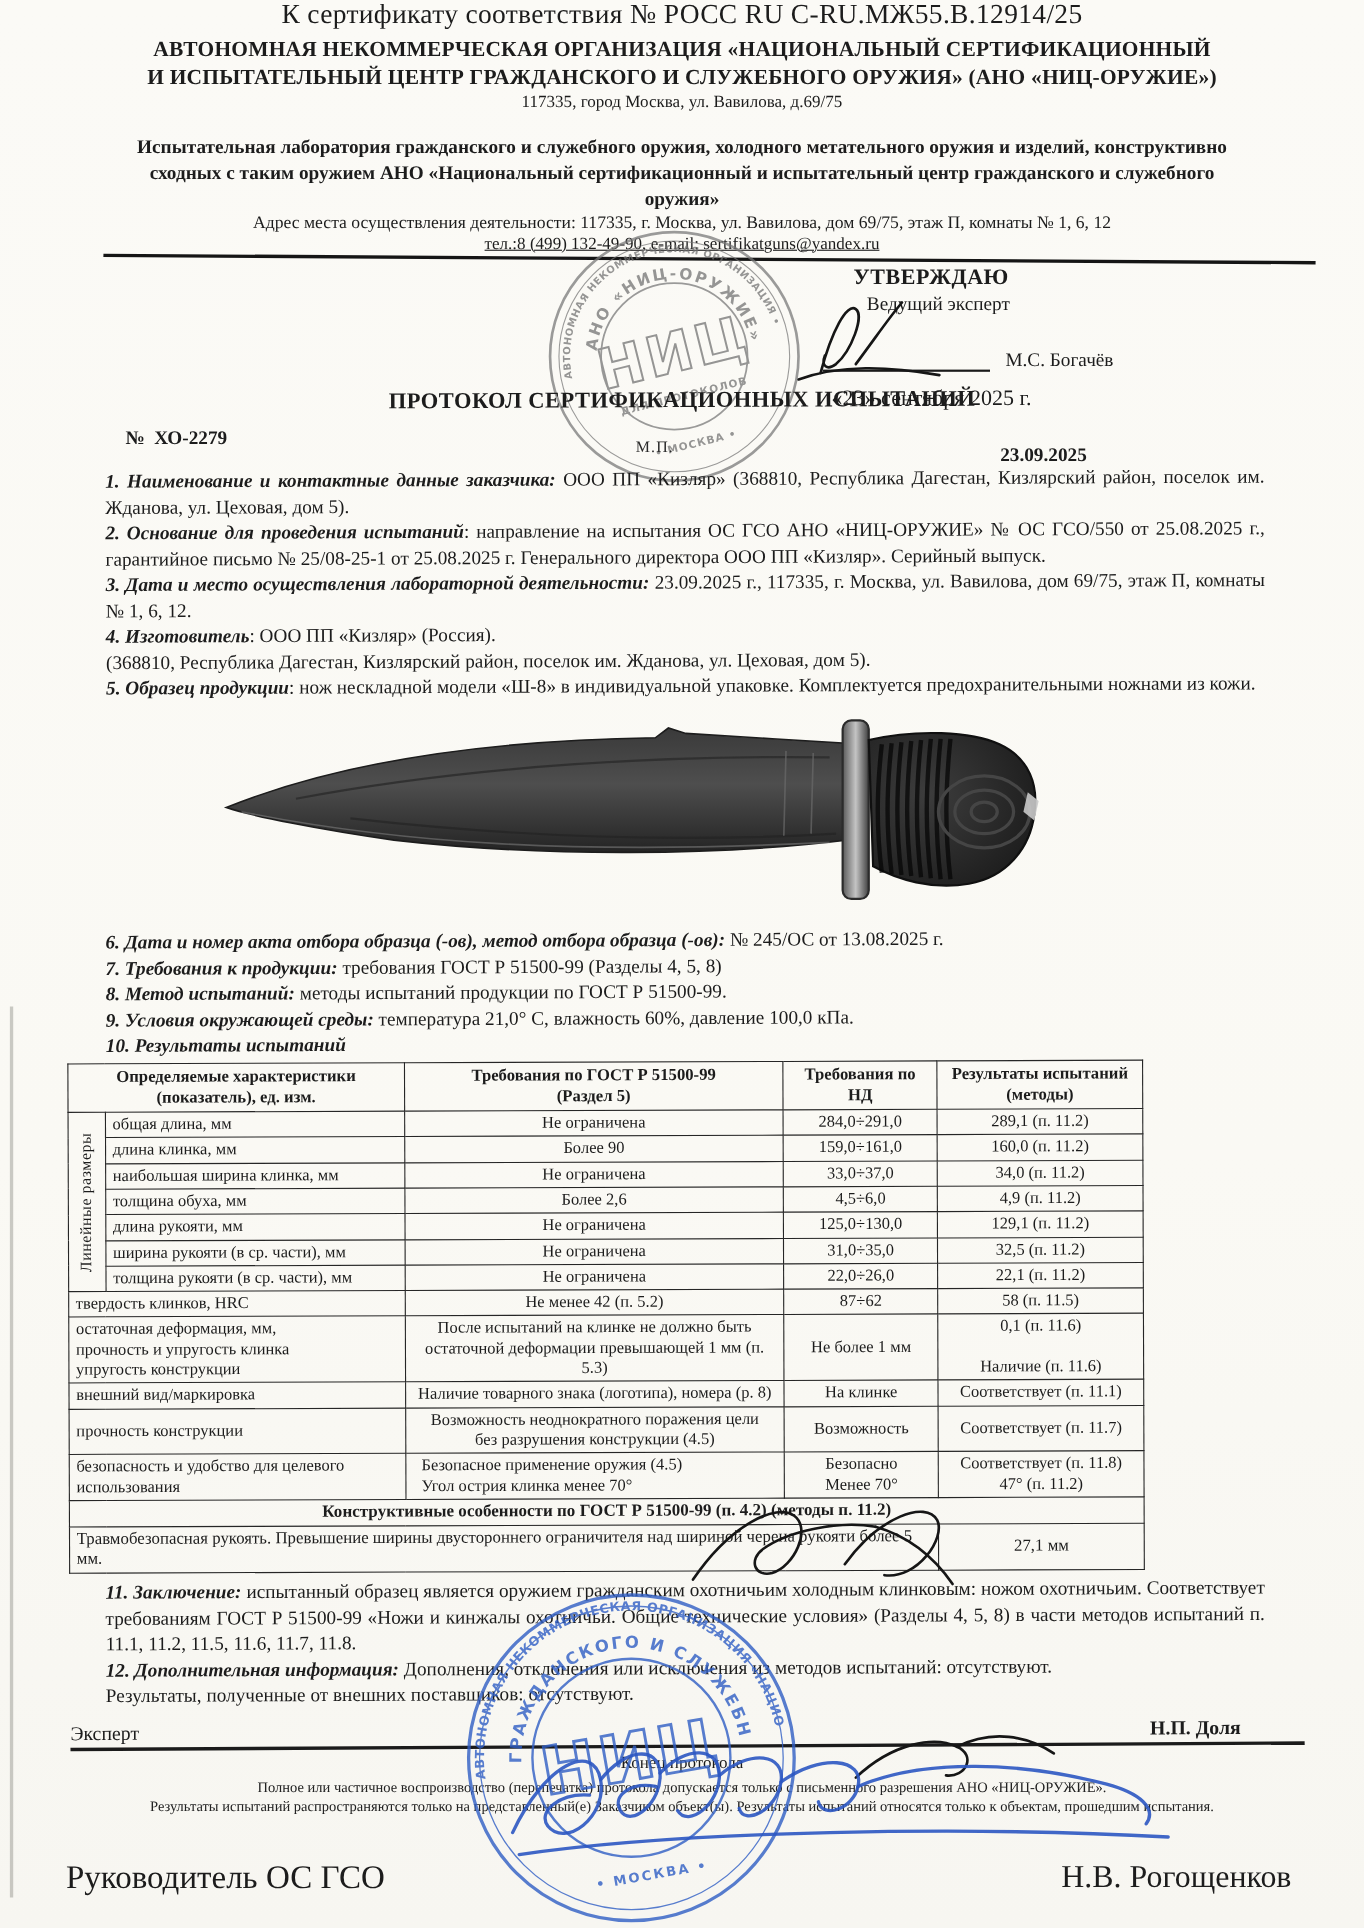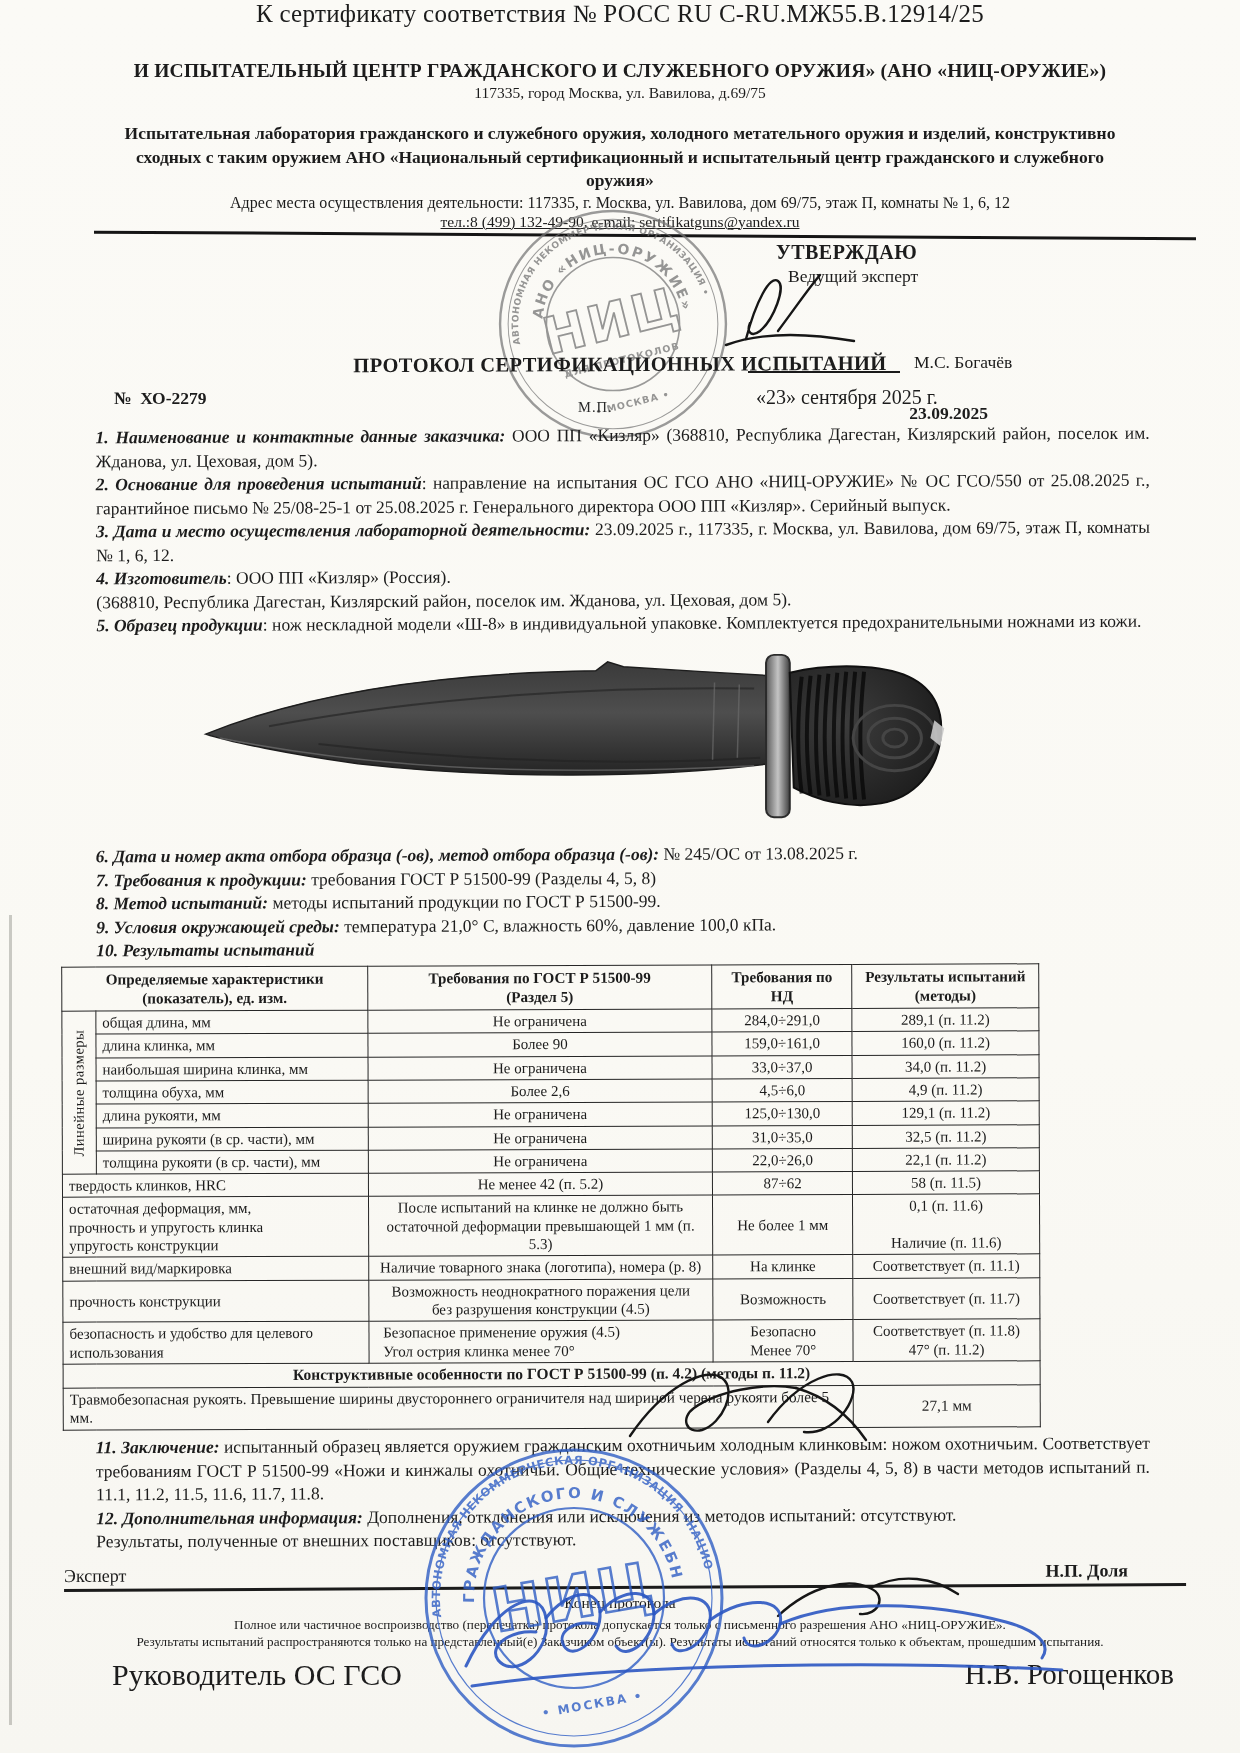--- a/index.html
+++ b/index.html
@@ -16,21 +16,21 @@
   .activity{text-align:center;font-size:16px;margin-top:1px;}
   .contact{text-align:center;font-size:15.5px;margin-top:1px;text-decoration:underline;text-decoration-thickness:1px;}
   .divider{margin:3px 44px 0 94px;border:none;border-top:3.5px solid #151515;transform:rotate(.35deg);}
   .approve-zone{position:relative;height:112px;}
   .approve-block{position:absolute;left:748px;top:4px;width:380px;}
   .approve-label{font-weight:bold;font-size:20px;margin-left:28px;letter-spacing:.5px;}
   .approve-role{font-size:17.5px;margin-left:40px;margin-top:2px;}
   .sig1{position:absolute;left:-36px;top:26px;}
   .sigrow{margin-top:30px;display:flex;align-items:flex-end;}
   .sline{display:inline-block;width:152px;border-bottom:2.5px solid #1a1a1a;height:16px;}
-  .aname{font-size:17.5px;margin-left:14px;margin-top:35px;}
+  .aname{font-size:17.5px;margin-left:14px;}
   .approve-date{font-size:20px;margin-left:8px;margin-top:13px;}
   .stamp-wrap{position:absolute;left:492px;top:-34px;width:242px;height:242px;}
   .stamp-wrap svg{opacity:.72;}
   .st-g circle{fill:none;stroke:#767676;stroke-width:2.4px;}
   .st-g circle.thin{stroke-width:1px;}
   .st-g circle.mid{stroke-width:1.6px;}
   .st-ring{font-family:"DejaVu Sans",sans-serif;font-size:9px;font-weight:bold;fill:#6f6f6f;letter-spacing:.5px;}
   .st-mid{font-family:"DejaVu Sans",sans-serif;font-size:14px;font-weight:bold;fill:#6f6f6f;letter-spacing:2px;}
   .st-center{font-family:"DejaVu Sans",sans-serif;font-size:50px;font-weight:bold;fill:none;stroke:#6f6f6f;stroke-width:1.8px;text-anchor:middle;letter-spacing:3px;}
   .st-small{font-family:"DejaVu Sans",sans-serif;font-size:9.5px;font-weight:bold;fill:#6f6f6f;text-anchor:middle;letter-spacing:1px;}
@@ -55,21 +55,21 @@
   td.r9res{vertical-align:top;}
   td.feat-h{font-weight:bold;text-align:center;font-size:15.5px;padding:2px;}
   td.feat-t{text-align:left;font-size:15.3px;}
   td.feat-v{text-align:center;font-size:15.3px;}
   .conclusion{margin-top:5px;}
   .expert-row{margin:12px 54px 0 64px;display:flex;justify-content:space-between;align-items:flex-end;border-bottom:3px solid #1b1b1b;padding-bottom:2px;transform:rotate(-.3deg);}
   .expert-label{font-size:18px;font-weight:400;}
   .expert-name{font-size:18px;font-weight:bold;margin-right:58px;}
   .end-note{text-align:center;font-size:15.5px;margin-top:5px;}
   .fineprint{text-align:center;font-size:13.2px;line-height:17px;margin-top:4px;color:#222;}
-  .footer-row{display:flex;justify-content:space-between;padding:8px 66px 0 112px;}
+  .footer-row{display:flex;justify-content:space-between;padding:8px 66px 0 60px;margin-top:32px;}
   .head-label{font-size:30px;}
   .head-name{font-size:29px;}
   .overlay{position:absolute;pointer-events:none;}
   .stamp-bottom-wrap svg{opacity:.8;}
   .sb-g circle{fill:none;stroke:#2f5ec5;stroke-width:3px;}
   .sb-g circle.thin{stroke-width:1.2px;}
   .sb-g circle.mid{stroke-width:2.2px;}
   .sb-ring{font-family:"DejaVu Sans",sans-serif;font-size:11.5px;font-weight:bold;fill:#2f5ec5;letter-spacing:.5px;}
   .sb-mid{font-family:"DejaVu Sans",sans-serif;font-size:15px;font-weight:bold;fill:#2f5ec5;letter-spacing:2px;}
   .sb-center{font-family:"DejaVu Sans",sans-serif;font-size:60px;font-weight:bold;fill:none;stroke:#2f5ec5;stroke-width:2.6px;text-anchor:middle;letter-spacing:3px;}
@@ -79,21 +79,21 @@
   .scan-edge{position:absolute;left:9px;top:915px;width:3px;height:810px;background:#8f8d88;opacity:.45;}
 </style>
 </head>
 <body>
 
 <div class="page">
 
   <div class="cert-line">К сертификату соответствия № РОСС RU C-RU.МЖ55.В.12914/25</div>
 
   <div class="org-name">
-    <br>
+    <span>АВТОНОМНАЯ НЕКОММЕРЧЕСКАЯ ОРГАНИЗАЦИЯ «НАЦИОНАЛЬНЫЙ СЕРТИФИКАЦИОННЫЙ</span><br>
     <span>И ИСПЫТАТЕЛЬНЫЙ ЦЕНТР ГРАЖДАНСКОГО И СЛУЖЕБНОГО ОРУЖИЯ» (АНО «НИЦ-ОРУЖИЕ»)</span>
   </div>
   <div class="org-address">117335, город Москва, ул. Вавилова, д.69/75</div>
 
   <div class="lab-name">Испытательная лаборатория гражданского и служебного оружия, холодного метательного оружия и изделий, конструктивно сходных с таким оружием АНО «Национальный сертификационный и испытательный центр гражданского и служебного оружия»</div>
   <div class="activity">Адрес места осуществления деятельности: 117335, г. Москва, ул. Вавилова, дом 69/75, этаж П, комнаты № 1, 6, 12</div>
   <div class="contact">тел.:8 (499) 132-49-90, e-mail: sertifikatguns@yandex.ru</div>
 
   <hr class="divider">
 

